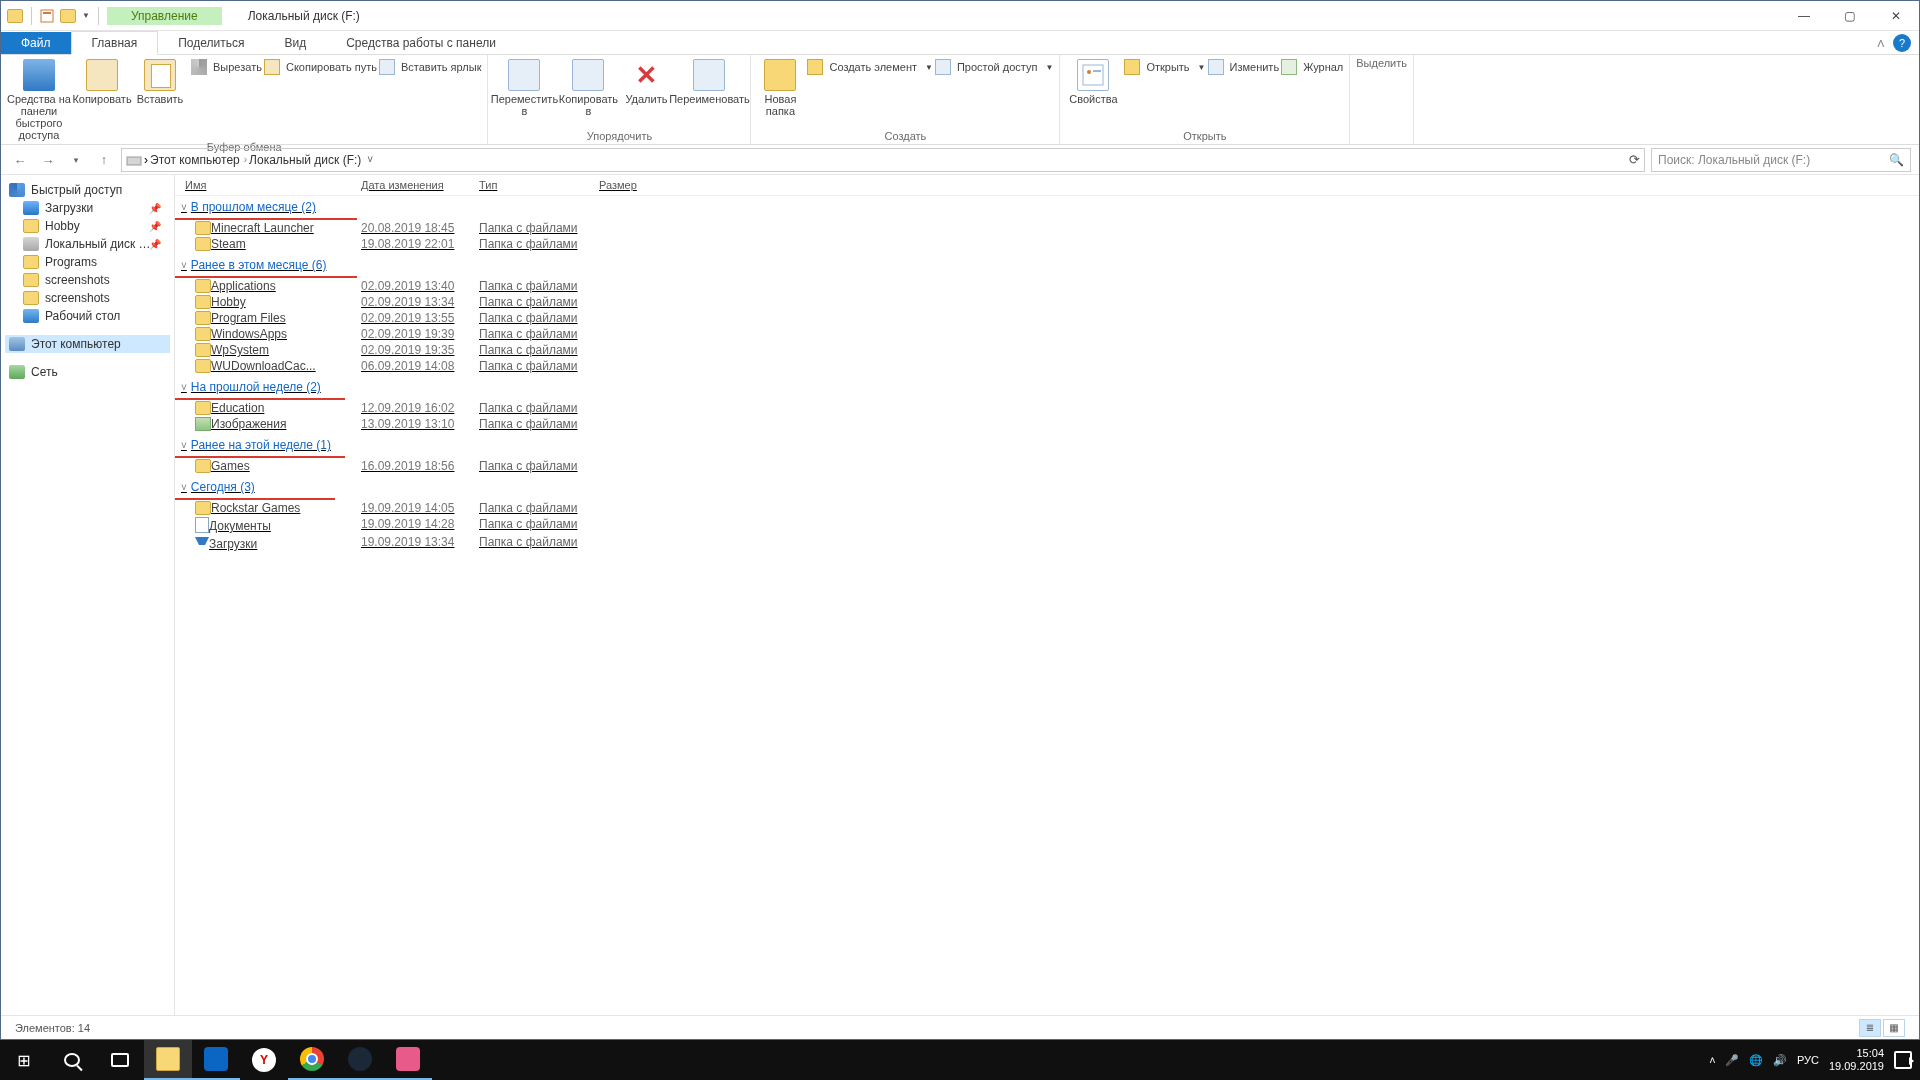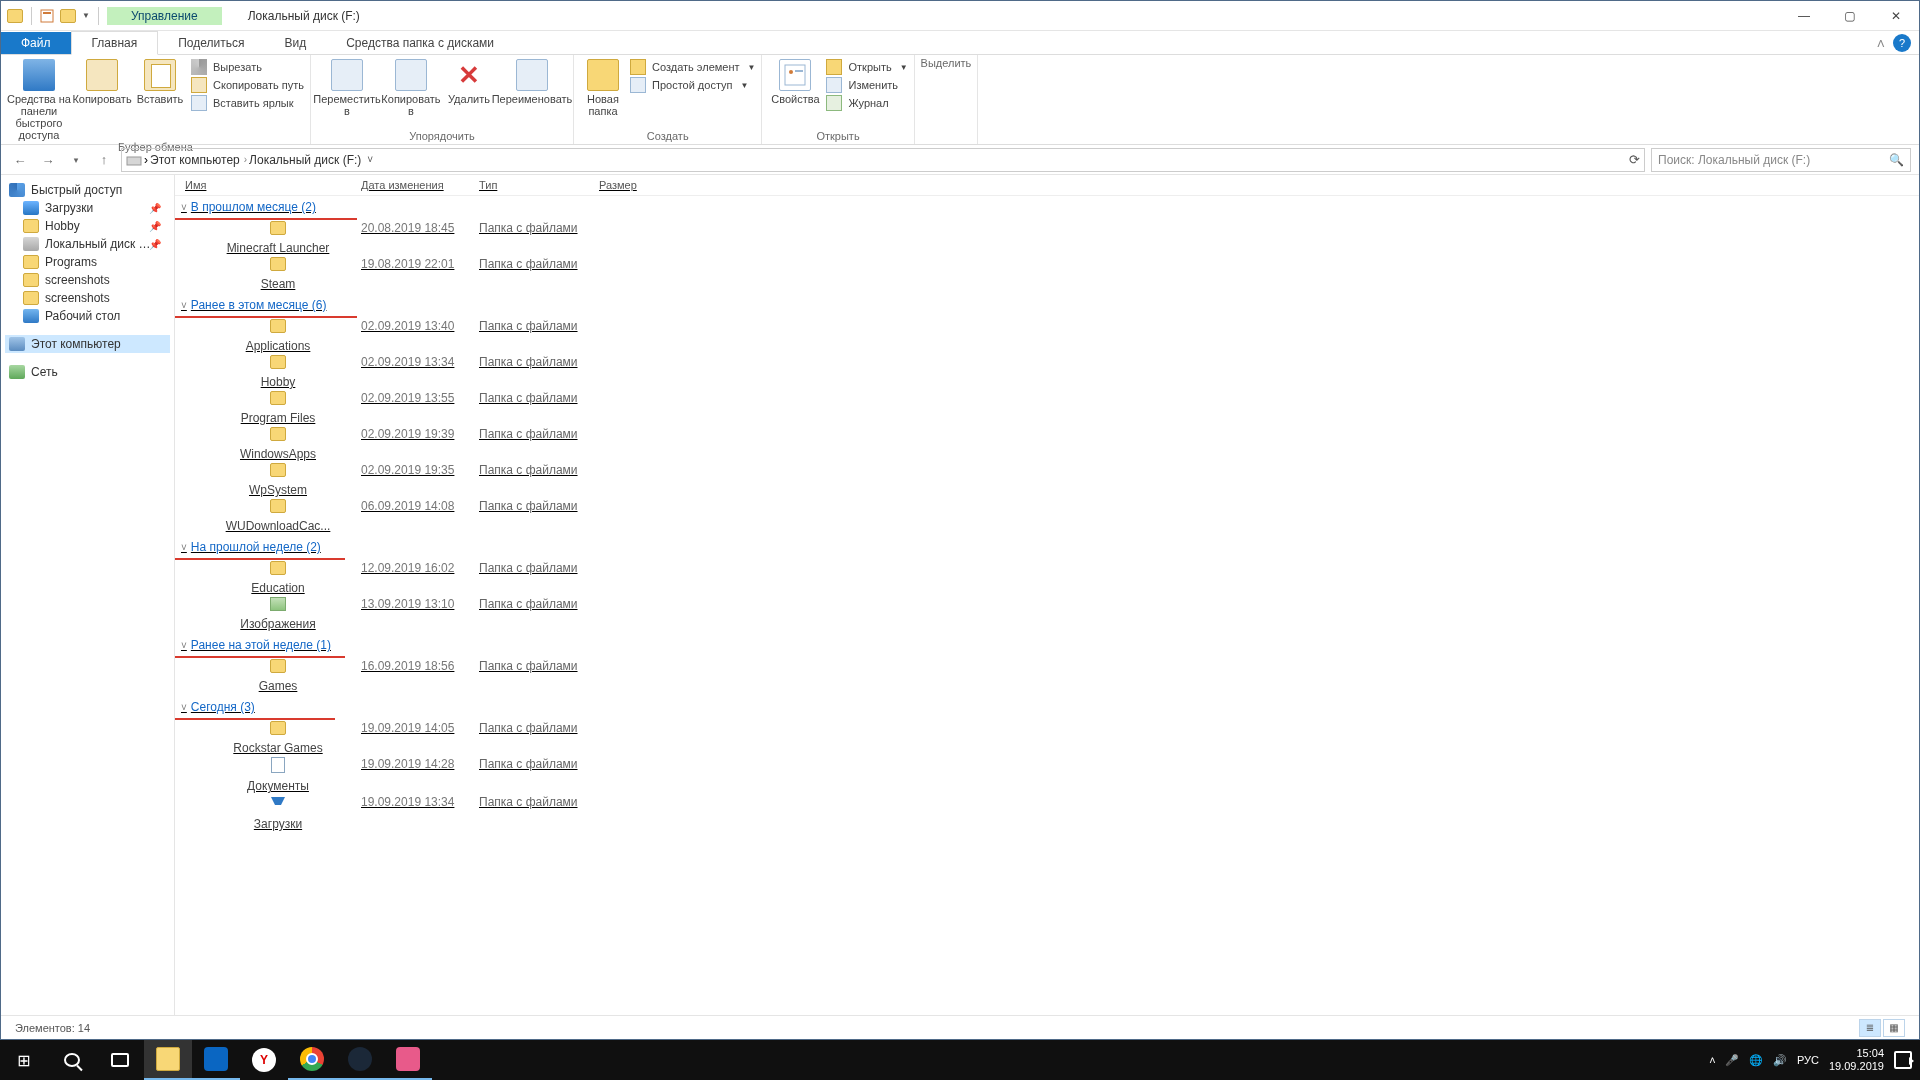--- a/index.html
+++ b/index.html
@@ -5,41 +5,41 @@
 * { margin: 0; padding: 0; box-sizing: border-box; font-family: "Segoe UI", Tahoma, sans-serif; }
 html, body { width: 1920px; height: 1080px; overflow: hidden; background: #fff; }
 #app { width:100%; height:calc(100% - 40px); display:flex; flex-direction:column; background:#fff; border:1px solid #4f6a88; }
 
 
 .titlebar { height:30px; background:#fff; display:flex; align-items:center; font-size:12px; color:#555; border-bottom:1px solid #e5e5e5; }
 .qat { display:flex; align-items:center; gap:6px; padding:0 6px; }
 .qat .folder-mini { width:16px; height:14px; background:#f8d776; border:1px solid #cfa93e; border-radius:2px; }
 .qat .sep-v { width:1px; height:18px; background:#ccc; margin:0 2px;}
 .qat .dd { font-size:8px; color:#555; }
-.context-tab { background:#c3f0bd; padding:2px 24px; font-size:12px; color:#0c4a6e; }
+.context-tab { background:#c3f0bd; padding:2px 24px; font-size:12px; color:#4d7c0f; }
 .title-text { padding-left:26px; color:#333; }
 .win-controls { margin-left:auto; display:flex; }
 .win-btn { width:46px; height:30px; display:flex; align-items:center; justify-content:center; font-size:12px; color:#444; }
 
 
 .tabs { height:24px; display:flex; align-items:flex-end; font-size:12px; border-bottom:1px solid #ddd; }
 .tab { padding:4px 20px; color:#444; }
 .tab.file { background:#1979ca; color:#fff; }
 .tab.active { background:#fff; border:1px solid #ddd; border-bottom:1px solid #fff; position:relative; top:1px; }
 .tabs .spacer { flex:1; }
 .tabs .help { width:18px; height:18px; border-radius:50%; background:#1979ca; color:#fff; text-align:center; font-size:11px; line-height:18px; margin:0 8px 2px 0;}
 
 
 .ribbon { height:90px; background:#fff; display:flex; border-bottom:1px solid #ddd; font-size:11px; color:#444;}
 .group { display:flex; flex-direction:column; border-right:1px solid #e5e5e5; padding:2px 6px 0 6px;}
 .group .body { flex:1; display:flex; align-items:flex-start; gap:4px; padding-top:2px;}
 .group .label { text-align:center; font-size:11px; color:#6a6a6a; padding-bottom:2px;}
 .big-btn { width:64px; display:flex; flex-direction:column; align-items:center; gap:2px; text-align:center; line-height:12px;}
 .big-btn .ico { width:32px; height:32px; border-radius:2px; display:flex; align-items:center; justify-content:center;}
-.mini-list { display:flex; flex-direction:column; gap:2px; }
+.mini-list { display:flex; gap:2px; }
 .mini-item { display:flex; align-items:center; gap:6px; font-size:11px;}
 .mini-item .mi { width:16px; height:16px; }
 .ico.pin { background:linear-gradient(#7fb4e6,#2f79c5);}
 .ico.copy{ background:#f5e6bf; border:1px solid #cfa93e;}
 .ico.paste{ background:#f5e6bf; border:1px solid #cfa93e; position:relative;}
 .ico.paste::before{content:""; position:absolute; top:4px;left:6px;width:18px;height:22px;background:#fff;border:1px solid #cfa93e;}
 .ico.move{ background:#e6eef7; border:1px solid #9bb7d4;}
 .ico.del{ color:#d73b3b; font-size:26px; font-weight:bold;}
 .ico.rename{ background:#e6eef7; border:1px solid #9bb7d4;}
 .ico.newf{ background:#f8d776; border:1px solid #cfa93e;}
@@ -87,21 +87,21 @@
 .cols { display:flex; font-size:11px; color:#555; border-bottom:1px solid #eee; padding:4px 0;}
 .col-name{ width:186px; padding-left:10px;}
 .col-date{ width:118px;}
 .col-type{ width:120px;}
 .col-size{ width:80px;}
 
 .grp-header{ display:flex; align-items:center; gap:4px; font-size:12px; color:#1468c7; padding:4px 6px; border-bottom:2px solid #d93a2e; margin-right:auto; }
 .grp-wrap{ margin-bottom:2px;}
 .grp-header .chev{font-size:10px; color:#7a7a7a;} 
 .row{ display:flex; font-size:12px; color:#444; padding:1px 0;}
-.row .c-name{ width:186px; display:flex; align-items:center; gap:6px; padding-left:20px;flex-direction:column;}
+.row .c-name{ width:186px; display:flex; align-items:flex-end; gap:0; padding-left:20px;}
 .row .c-date{ width:118px; color:#777;}
 .row .c-type{ width:120px; color:#666;}
 .ico-folder{ width:16px;height:14px;background:#f8d776;border:1px solid #cfa93e;border-radius:2px;}
 .ico-img{ width:16px;height:14px;background:linear-gradient(#c3e0b8,#8ec47f);border:1px solid #7cab6e;}
 .ico-doc{ width:14px;height:16px;background:#fff;border:1px solid #8aa6c0;}
 .ico-dlar{ width:14px;height:14px; border-left:4px solid transparent;border-right:4px solid transparent;border-top:8px solid #2f79c5; margin-top:2px;}
 
 
 .status{ height:24px; border-top:1px solid #e5e5e5; display:flex; align-items:center; font-size:11px; color:#555; padding:0 14px;}
 .status .view-toggle{ margin-left:auto; display:flex; gap:2px;}
@@ -157,21 +157,21 @@
       <div class="win-btn">▢</div>
       <div class="win-btn">✕</div>
     </div>
   </div>
 
   <div class="tabs">
     <div class="tab file">Файл</div>
     <div class="tab active">Главная</div>
     <div class="tab">Поделиться</div>
     <div class="tab">Вид</div>
-    <div class="tab">Средства папка с дисками</div>
+    <div class="tab">Средства работы с панели</div>
     <div class="spacer"></div>
     <span style="color:#888;font-size:14px;margin:0 8px 2px 0">˄</span>
     <div class="help">?</div>
   </div>
 
   <div class="ribbon">
     <div class="group">
       <div class="body">
         <div class="big-btn">
             <div class="ico pin"></div>

